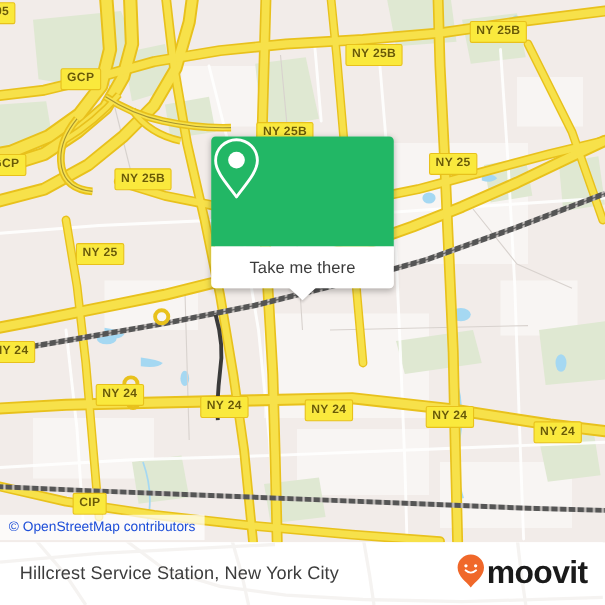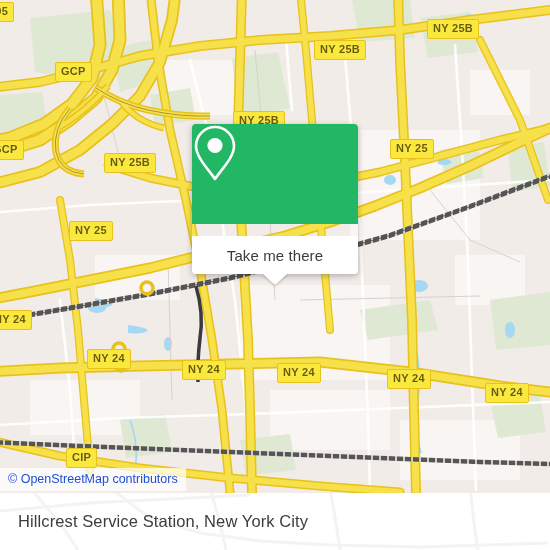--- a/index.html
+++ b/index.html
@@ -46,21 +46,20 @@
     height:100px;
     background:#22b765;
     border-radius:4px 4px 0 0;
     display:flex;align-items:center;justify-content:center;
   }
   .pin-svg{display:block;}
   .card-bottom{
     height:38px;background:#ffffff;border-radius:0 0 4px 4px;
     display:flex;align-items:center;justify-content:center;
     position:relative;
-    margin-top:12px;
   }
   .card-bottom span{
     color:#3b3b3b;font-size:15px;letter-spacing:.1px;
   }
   .card-tail{
     position:absolute;left:50%;bottom:-11px;
     transform:translateX(-50%);
     width:0;height:0;
     border-left:13px solid transparent;
     border-right:13px solid transparent;
@@ -293,15 +292,26 @@
       <g stroke="#ece7e3" stroke-width="3" fill="none">
         <path d="M30 -5 L60 30 L78 57"></path>
         <path d="M110 -5 L150 25 L200 40 L260 48 L330 52 L420 54 L550 50"></path>
         <path d="M210 -5 L220 30 L226 57"></path>
         <path d="M330 -5 L336 30 L340 57"></path>
         <path d="M470 -5 L474 30 L478 57"></path>
         <path d="M0 18 L90 10 L170 6 L250 2"></path>
       </g>
     </svg>
     <div class="footer-title">Hillcrest Service Station, New York City</div>
+    <div class="brand">
+      <span>
+        <svg width="26" height="32" viewBox="0 0 26 32">
+          <path d="M13 1 C6.4 1 1 6.4 1 13 C1 21 9 26 13 31 C17 26 25 21 25 13 C25 6.4 19.6 1 13 1 Z" fill="#f0682a"></path>
+          <circle cx="8.6" cy="11.4" r="1.5" fill="#ffffff"></circle>
+          <circle cx="17.4" cy="11.4" r="1.5" fill="#ffffff"></circle>
+          <path d="M8.2 15.4 q4.8 4.4 9.6 0" fill="none" stroke="#ffffff" stroke-width="1.6" stroke-linecap="round"></path>
+        </svg>
+      </span>
+      <span class="brand-word">moovit</span>
+    </div>
   </div>
 
 </div>
 
 </body></html>

